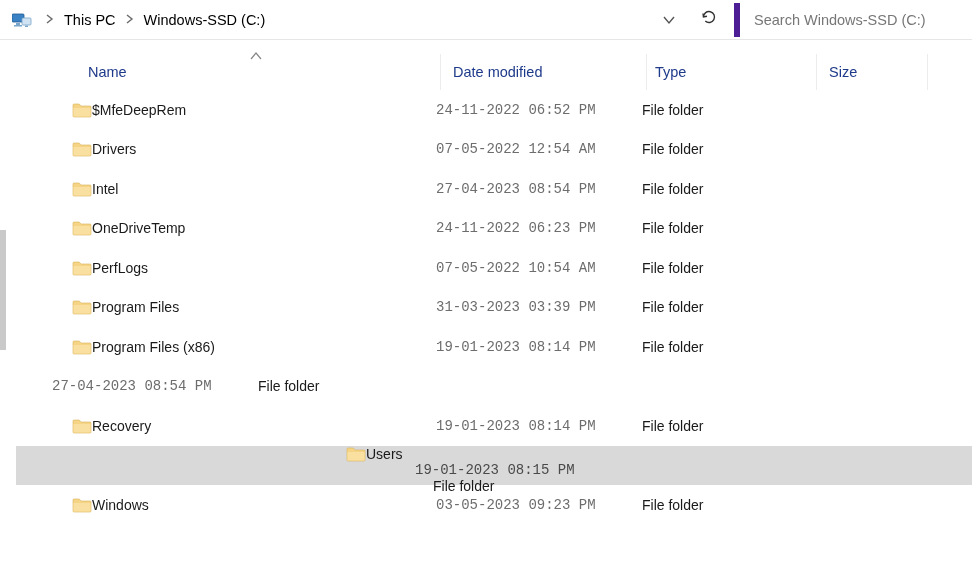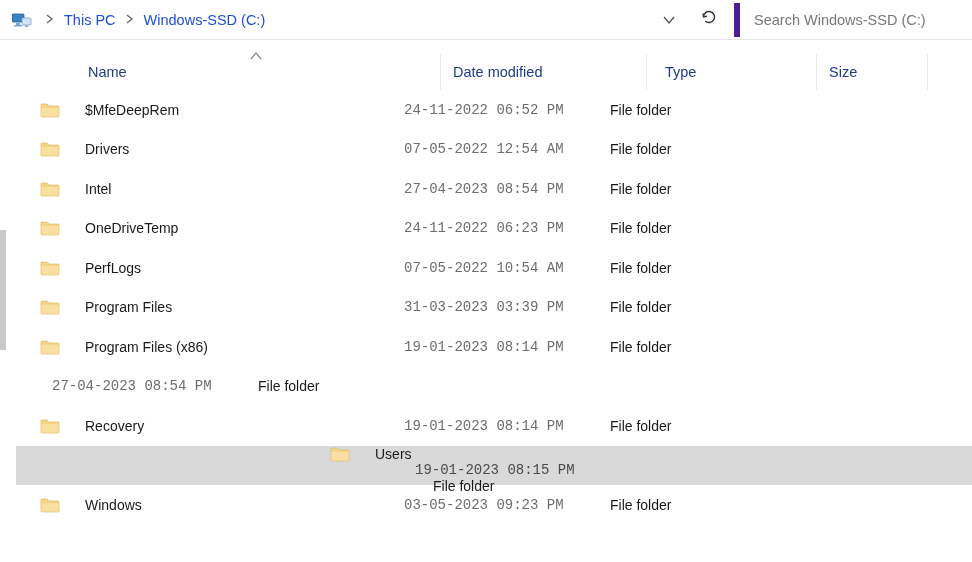--- a/index.html
+++ b/index.html
@@ -34,21 +34,21 @@
       flex: 1;
       gap: 6px;
       padding-left: 4px;
     }
     .chevron {
       color: #6a6a6a;
       font-size: 11px;
       padding: 0 2px;
     }
     .crumb {
-      color: #1d4ed8;
+      color: #000000;
       font-size: 14.5px;
       padding: 4px 2px;
       cursor: default;
     }
     .toolbar-right {
       display: flex;
       align-items: center;
       gap: 16px;
       padding-right: 8px;
     }
@@ -103,38 +103,38 @@
     .columns-header {
       display: flex;
       align-items: center;
       height: 36px;
       padding-left: 24px;
       font-size: 14.5px;
       color: #1e3a8a;
     }
     .col-name { width: 352px; position: relative; display:flex; align-items:center;margin-left:48px; }
     .col-date { width: 206px; border-left: 1px solid #ececec; padding-left: 12px; height:100%; display:flex; align-items:center;}
-    .col-type { width: 170px; border-left: 1px solid #ececec; padding-left: 18px; height:100%; display:flex; align-items:center;}
+    .col-type { width: 170px; border-left: 1px solid #ececec; padding-left: 8px; height:100%; display:flex; align-items:center;}
     .col-size { border-left: 1px solid #ececec; padding-left: 12px; height:100%; display:flex; align-items:center; flex:1; border-right: 1px solid #ececec; margin-right:44px;}
     .sort-caret {
       position: absolute;
       left: 162px;
       top: -14px;
       font-size: 11px;
       color: #6a6a6a;
     }
     .rows { }
     .row {
       display: flex;
       align-items: center;
       height: 39.5px;
       padding-left: 24px;
       cursor: default;
     }
-    .row .c-name { width: 352px; display:flex; align-items:flex-start; gap: 25px; }
+    .row .c-name { width: 352px; display:flex; align-items:flex-start; gap: 0; margin-left: 32px; }
     .row .c-date { width: 206px; padding-left: 12px; color: #6d6d6d; font-family: Liberation Mono, monospace; }
     .row .c-type { width: 170px; padding-left: 12px; color: #1a1a1a; }
     .row .c-size { padding-left: 12px; }
     .row.selected { background: #d9d9d9; flex-direction: column; }
     .row.selected .c-date { color: #4a4a4a; }
     .folder-icon {
       width: 20px; height: 16px;
       display:inline-block;
     }
     .fname { color: #1a1a1a; }

